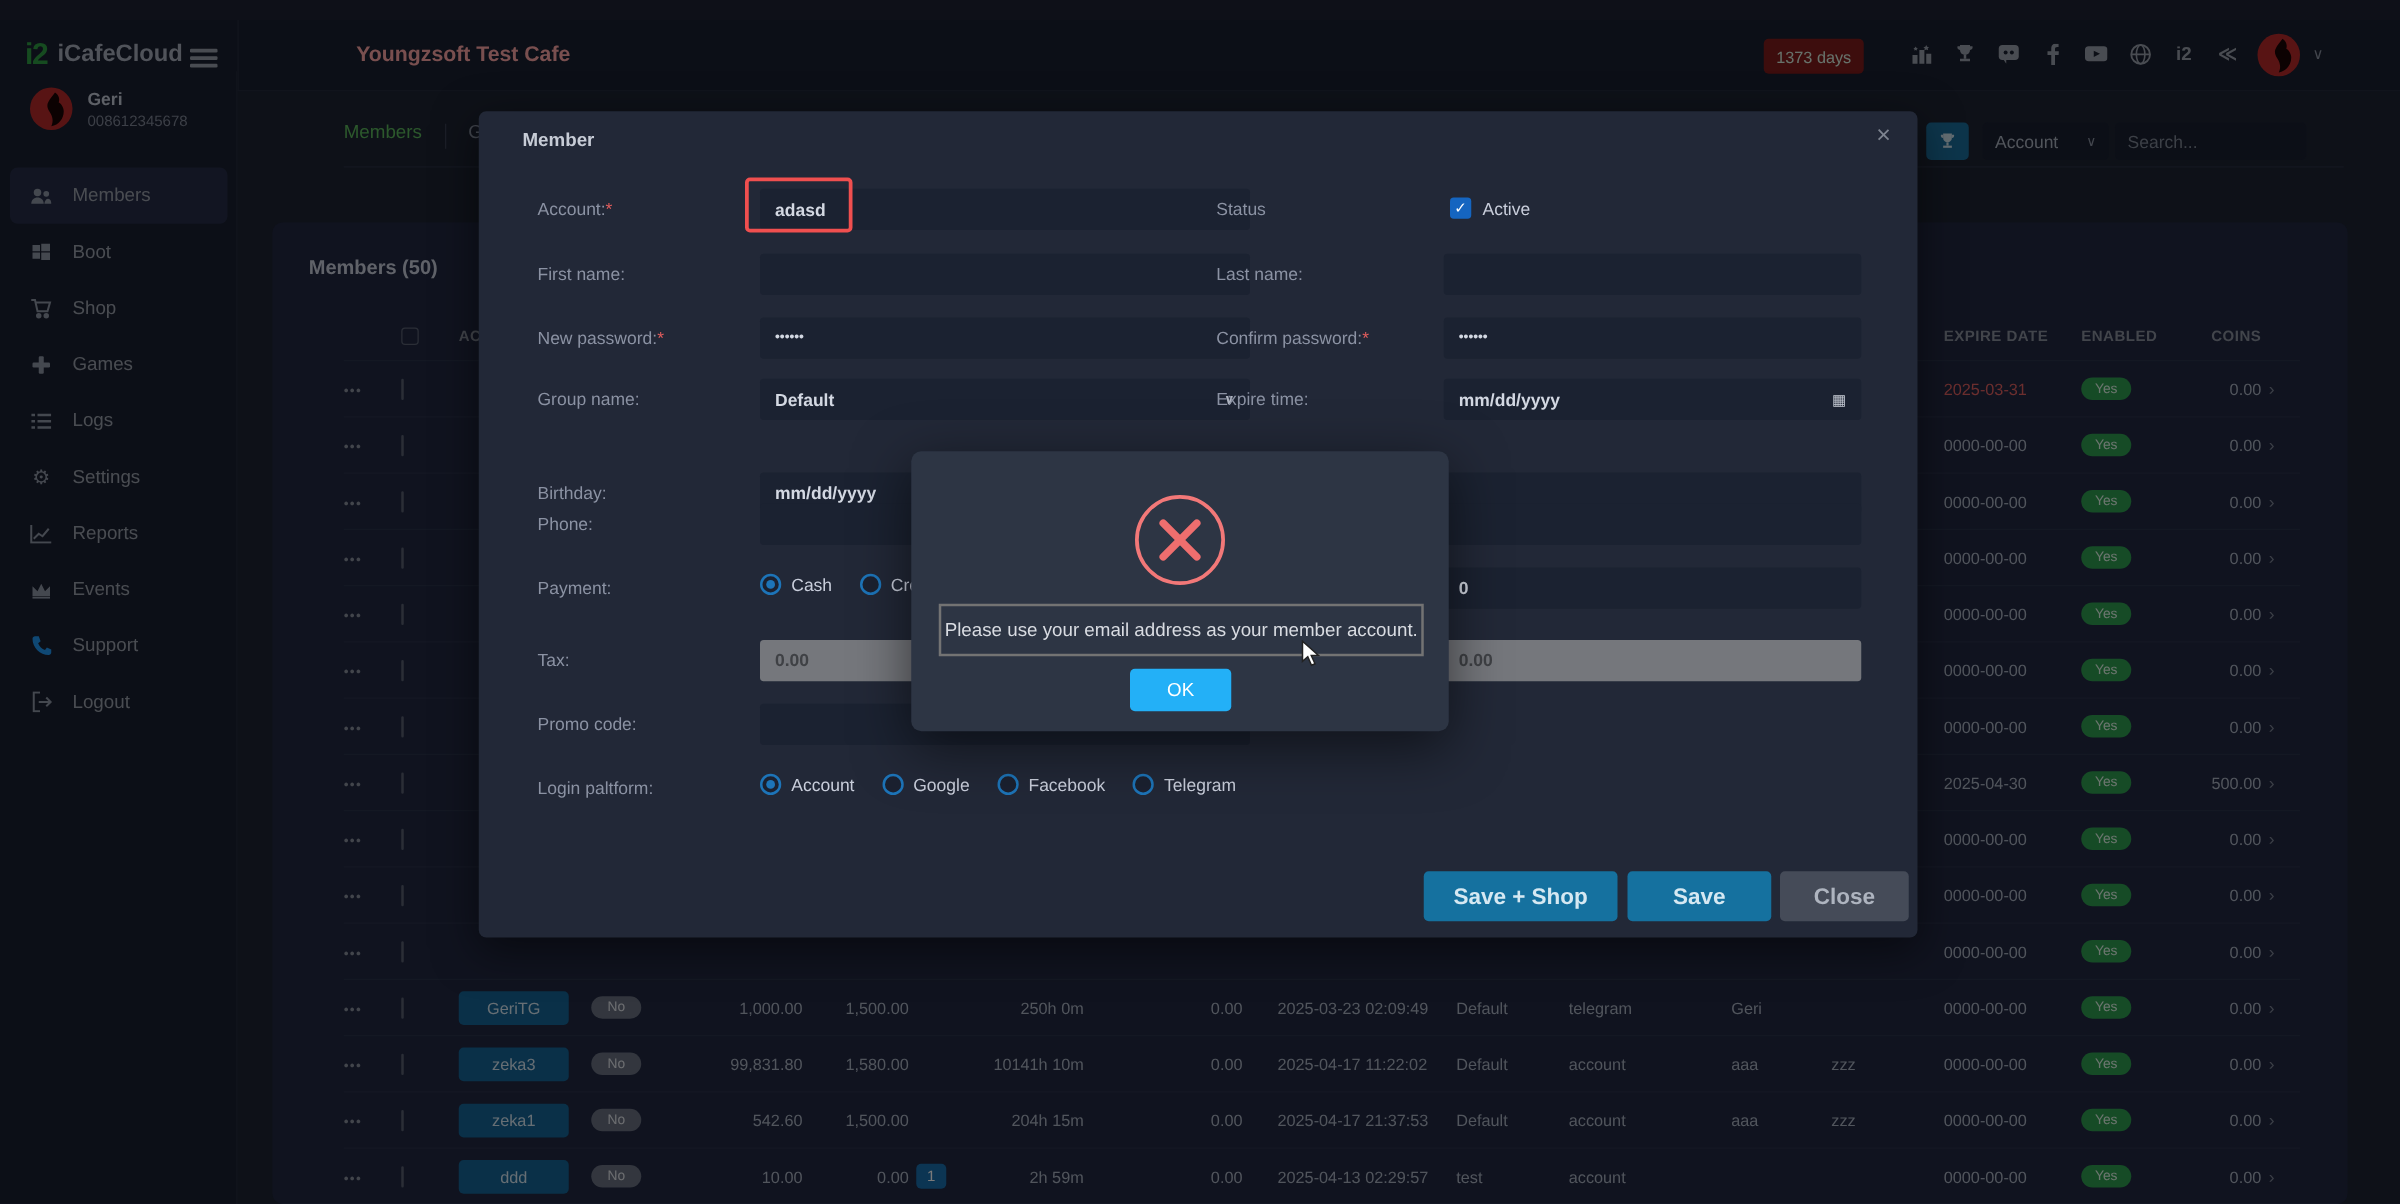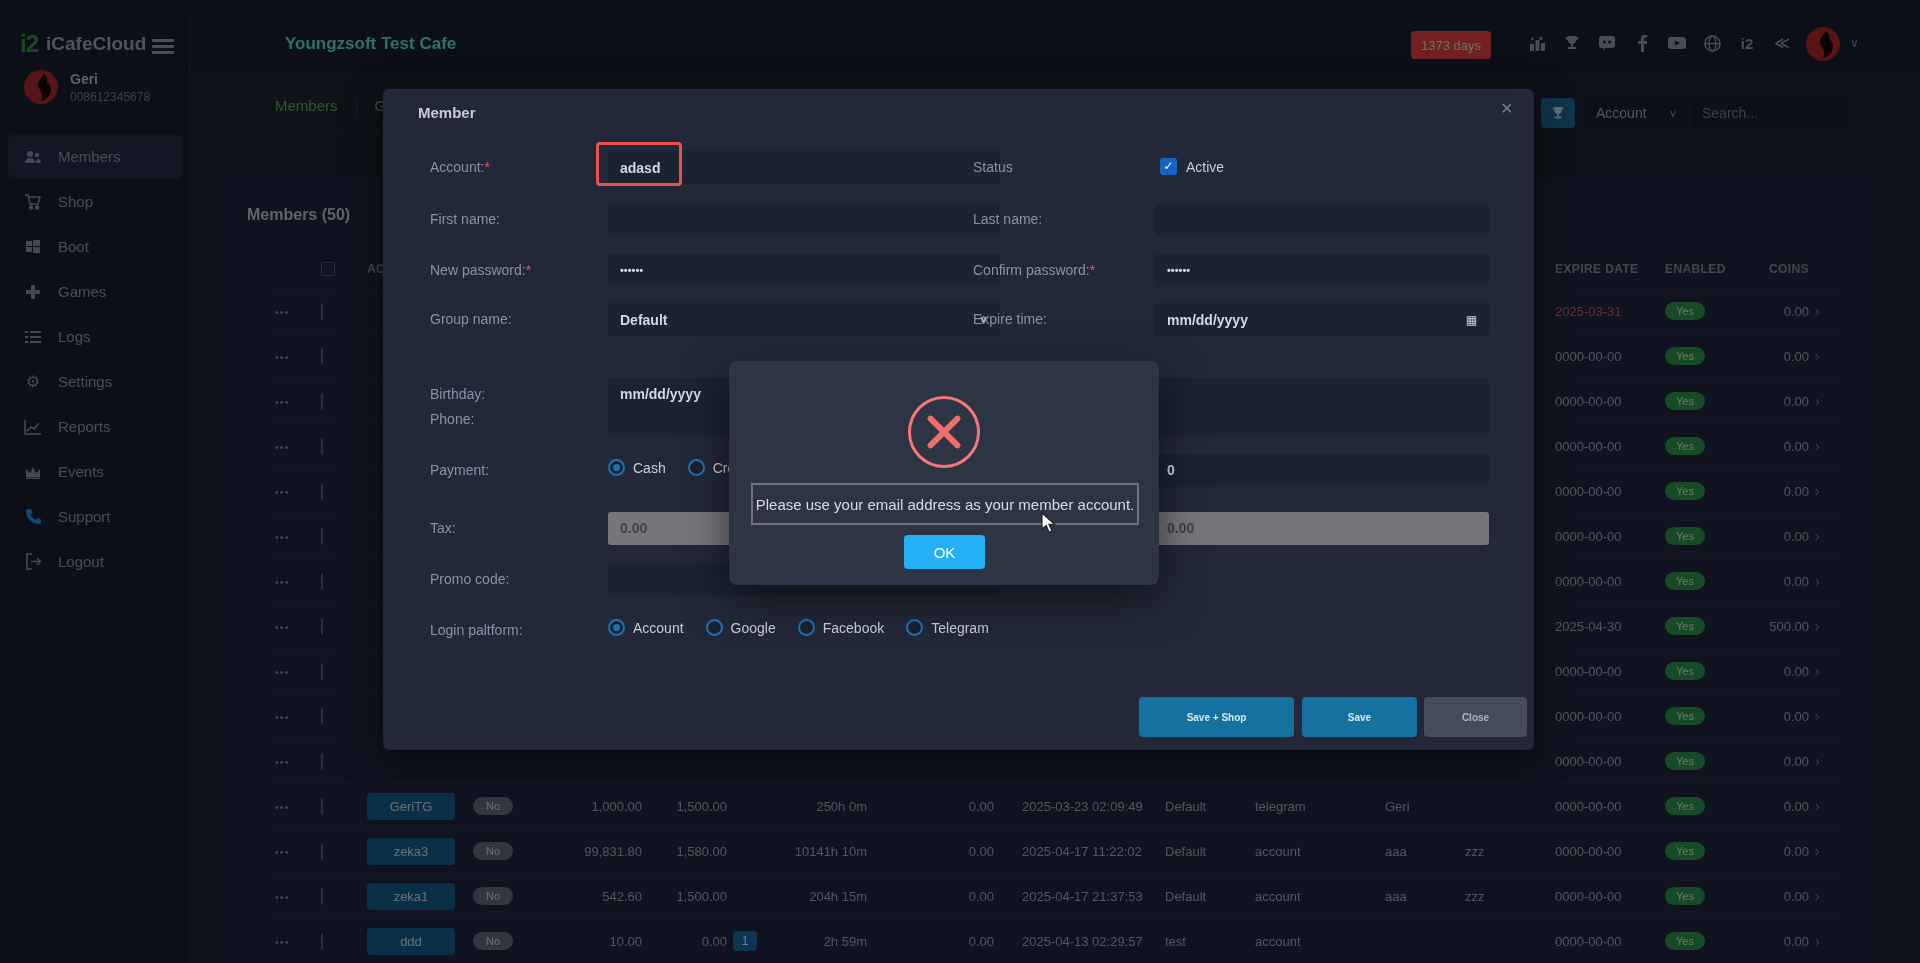--- a/index.html
+++ b/index.html
@@ -8,22 +8,22 @@
   .app { position:relative; width:1920px; height:963px; overflow:hidden; background:#1e2334; }
 
   
   .header { position:absolute; left:0; top:16px; width:1920px; height:57px; background:#1b2030; border-bottom:1px solid #252b3c; z-index:2; }
   .brand { position:absolute; left:20px; top:14px; display:flex; align-items:center; gap:8px; }
   .brand-mark { color:#2f9e44; font-weight:bold; font-size:24px; letter-spacing:-1px; }
   .brand-name { color:#a8aebc; font-weight:bold; font-size:19px; }
   .hamburger { position:absolute; left:152px; top:20px; width:22px; cursor:pointer; }
   .hamburger i { display:block; height:3px; background:#9aa0ac; margin:3px 0; border-radius:1px; }
   .header-divider { position:absolute; left:190px; top:0; width:1px; height:57px; background:#262c3e; }
-  .cafe-title { position:absolute; left:285px; top:18px; color:#5eead4; font-size:17px; font-weight:bold; }
-  .days-btn { position:absolute; left:1411px; top:15px; width:80px; height:28px; background:#ef4444; color:#d8efe0; font-size:13px; border:none; border-radius:4px; }
+  .cafe-title { position:absolute; left:285px; top:18px; color:#fca5a5; font-size:17px; font-weight:bold; }
+  .days-btn { position:absolute; left:1411px; top:15px; width:80px; height:28px; background:#7f1d1d; color:#d8efe0; font-size:13px; border:none; border-radius:4px; }
   .hicons { position:absolute; left:1528px; top:18px; display:flex; gap:17px; align-items:center; color:#9aa0ac; }
   .hicons .hi { width:18px; height:18px; display:flex; align-items:center; justify-content:center; font-size:15px; font-weight:bold; color:#9aa0ac; }
   .avatar { width:34px; height:34px; border-radius:50%; background:#b92b2b; overflow:hidden; position:relative; }
   .avatar svg { position:absolute; left:0; top:0; }
   .header-avatar { position:absolute; left:1806px; top:11px; }
   .avatar-caret { position:absolute; left:1850px; top:20px; color:#8a90a0; font-size:12px; }
 
   .sidebar { position:absolute; left:0; top:57px; width:190px; height:906px; background:#1b2030; border-right:1px solid #262c3e; z-index:2; }
   .s-user { position:absolute; left:24px; top:13px; display:flex; gap:12px; align-items:center; }
   .s-user-name { color:#c3c9d6; font-size:14px; font-weight:bold; }
@@ -77,21 +77,21 @@
   .finput.disabled { background:#75777c; color:#3f4145; }
   .fselect { display:flex; align-items:center; justify-content:space-between; cursor:pointer; }
   .cal-ic { color:#c6cbd4; font-size:12px; }
   .chk { position:absolute; left:777px; top:7px; width:17px; height:17px; background:#1565c0; border-radius:3px; color:#fff; font-size:12px; text-align:center; line-height:17px; cursor:pointer; }
   .chk-label { position:absolute; left:803px; top:8px; color:#c9cedb; font-size:14px; }
   .radio { width:17px; height:17px; border-radius:50%; border:2px solid #1d74b8; background:#1b2130; display:inline-block; position:relative; cursor:pointer; flex:none; }
   .radio.sel::after { content:""; position:absolute; left:3px; top:3px; width:7px; height:7px; border-radius:50%; background:#1d74b8; }
   .rgroup { position:absolute; left:225px; top:5px; display:flex; align-items:center; gap:8px; color:#c9cedb; font-size:14px; }
   .rlabel { margin-right:14px; }
   .hl-box { position:absolute; left:213px; top:-9px; width:86px; height:44px; border:3px solid #f04f4f; border-radius:4px; pointer-events:none; }
-  .m-btn { position:absolute; height:40px; border:none; border-radius:4px; font-size:10px; font-weight:bold; cursor:pointer; }
+  .m-btn { position:absolute; height:40px; border:none; border-radius:4px; font-size:18px; font-weight:bold; cursor:pointer; }
   .m-btn.teal { background:#15719f; color:#d5e8f2; }
   .m-btn.gray { background:#454b58; color:#aeb4bf; }
 
   
   .alert { position:absolute; left:729px; top:361px; width:430px; height:224px; background:#2d3544; border-radius:8px; box-shadow:0 12px 45px rgba(0,0,0,0.55); z-index:70; }
   .a-circle { position:absolute; left:179px; top:35px; width:72px; height:72px; border:3px solid #f27878; border-radius:50%; }
   .a-x { position:absolute; left:50%; top:50%; width:42px; height:42px; transform:translate(-50%,-50%); }
   .a-x::before,.a-x::after { content:""; position:absolute; left:50%; top:50%; width:44px; height:6px; background:#ef6e6e; border-radius:3px; }
   .a-x::before { transform:translate(-50%,-50%) rotate(45deg); }
   .a-x::after { transform:translate(-50%,-50%) rotate(-45deg); }
@@ -191,39 +191,39 @@
             <svg width="18" height="18" viewBox="0 0 18 18">
               <circle cx="6" cy="6" r="3"></circle>
               <circle cx="13" cy="7" r="2.3"></circle>
               <path d="M1 15c0-3 2.2-5 5-5s5 2 5 5z"></path>
               <path d="M11.5 15c.2-2.4 1.4-4 3-4 1.8 0 2.5 1.8 2.5 4z"></path>
             </svg>
           </span>
         <span>Members</span>
       </div>
       <div class="s-item">
-        <span class="s-ic">
-            <svg width="18" height="18" viewBox="0 0 18 18">
-              <path d="M1 2h3l2 9h8l2-7H5"></path>
-              <circle cx="7" cy="14.5" r="1.4" fill="#8f96a6"></circle>
-              <circle cx="13" cy="14.5" r="1.4" fill="#8f96a6"></circle>
-            </svg>
-          </span>
-        <span>Shop</span>
-      </div>
-      <div class="s-item">
         <span class="s-ic filled">
             <svg width="16" height="16" viewBox="0 0 16 16">
               <rect x="1" y="2" width="6" height="5"></rect>
               <rect x="8" y="1" width="7" height="6"></rect>
               <rect x="1" y="8" width="6" height="5"></rect>
               <rect x="8" y="8" width="7" height="6"></rect>
             </svg>
           </span>
         <span>Boot</span>
+      </div>
+      <div class="s-item">
+        <span class="s-ic">
+            <svg width="18" height="18" viewBox="0 0 18 18">
+              <path d="M1 2h3l2 9h8l2-7H5"></path>
+              <circle cx="7" cy="14.5" r="1.4" fill="#8f96a6"></circle>
+              <circle cx="13" cy="14.5" r="1.4" fill="#8f96a6"></circle>
+            </svg>
+          </span>
+        <span>Shop</span>
       </div>
       <div class="s-item">
         <span class="s-ic filled">
             <svg width="16" height="16" viewBox="0 0 16 16">
               <rect x="6" y="1" width="4" height="14" rx="1"></rect>
               <rect x="1" y="6" width="14" height="4" rx="1"></rect>
             </svg>
           </span>
         <span>Games</span>
       </div>

